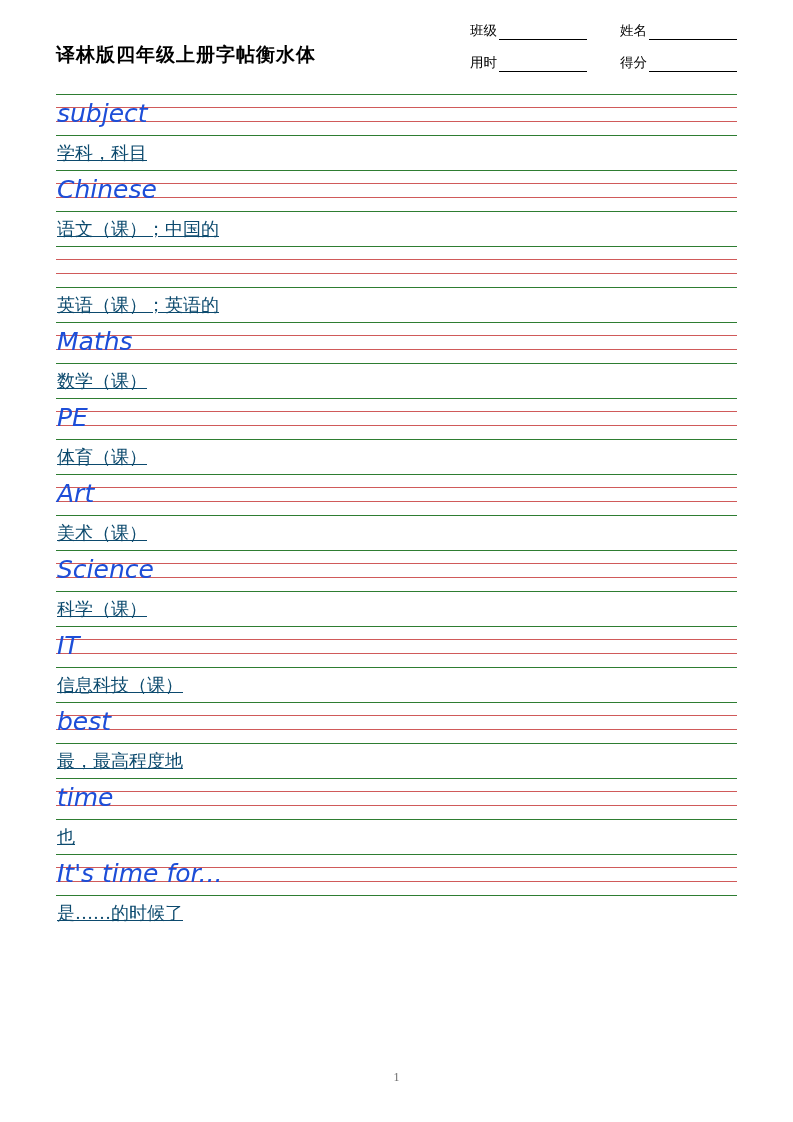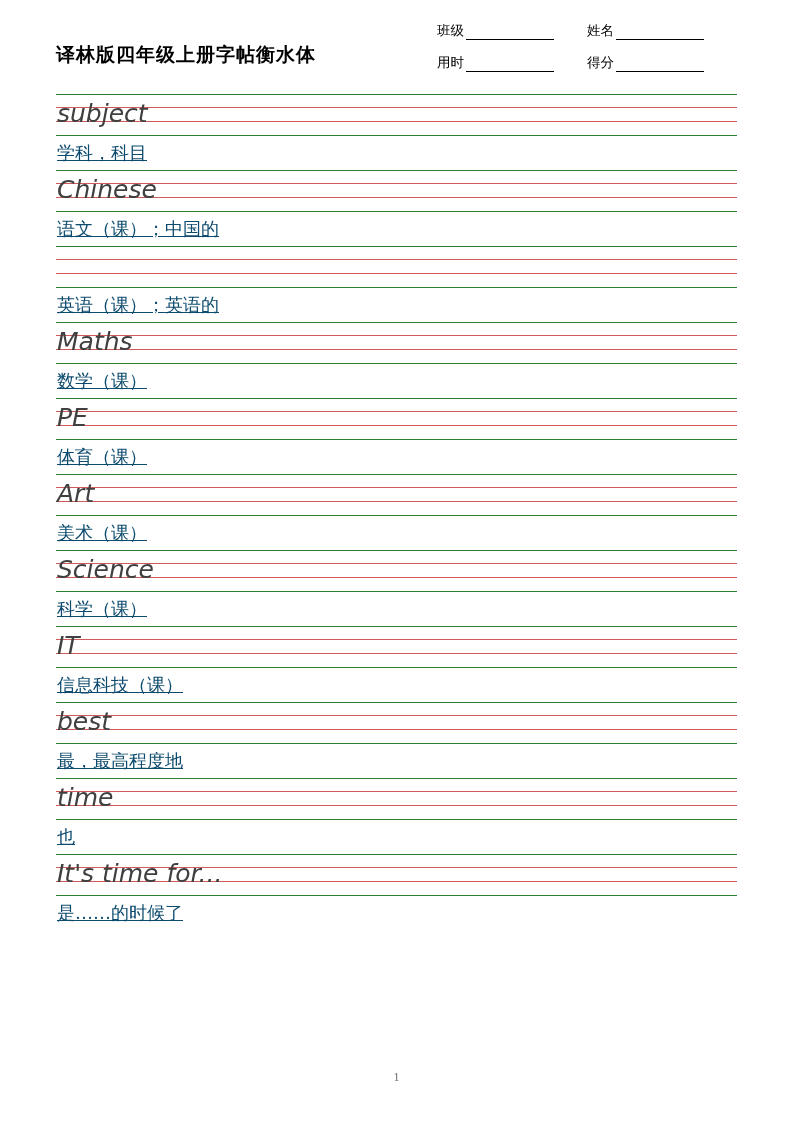--- a/index.html
+++ b/index.html
@@ -42,21 +42,21 @@
   .meta {
     position: absolute;
     right: 0;
     top: 0;
     width: 300px;
     font-size: 13.5px;
     font-family: "Liberation Serif", serif;
   }
   .meta-row {
     display: flex;
-    justify-content: flex-start;
+    justify-content: flex-end;
     margin-bottom: 14px;
   }
   .meta-field {
     display: flex;
     align-items: flex-end;
     white-space: nowrap;
   }
   .meta-field:first-child { width: 150px; }
   .meta-label { font-size: 13.5px; }
   .meta-blank {
@@ -94,21 +94,21 @@
   .ruled .line.l4 { top: 41px; border-top: 1px solid #2e7d32; }
 
   .word {
     position: absolute;
     left: 1px;
     top: -1px;
     font-family: "DejaVu Sans", sans-serif;
     font-style: italic;
     font-size: 25px;
     line-height: 42px;
-    color: #404040;
+    color: #1d4ed8;
     white-space: nowrap;
   }
 
   .meaning {
     height: 34px;
     line-height: 34px;
     font-family: "Liberation Serif", serif;
     font-size: 18px;
     color: #0c4a6e;
     padding-left: 1px;

